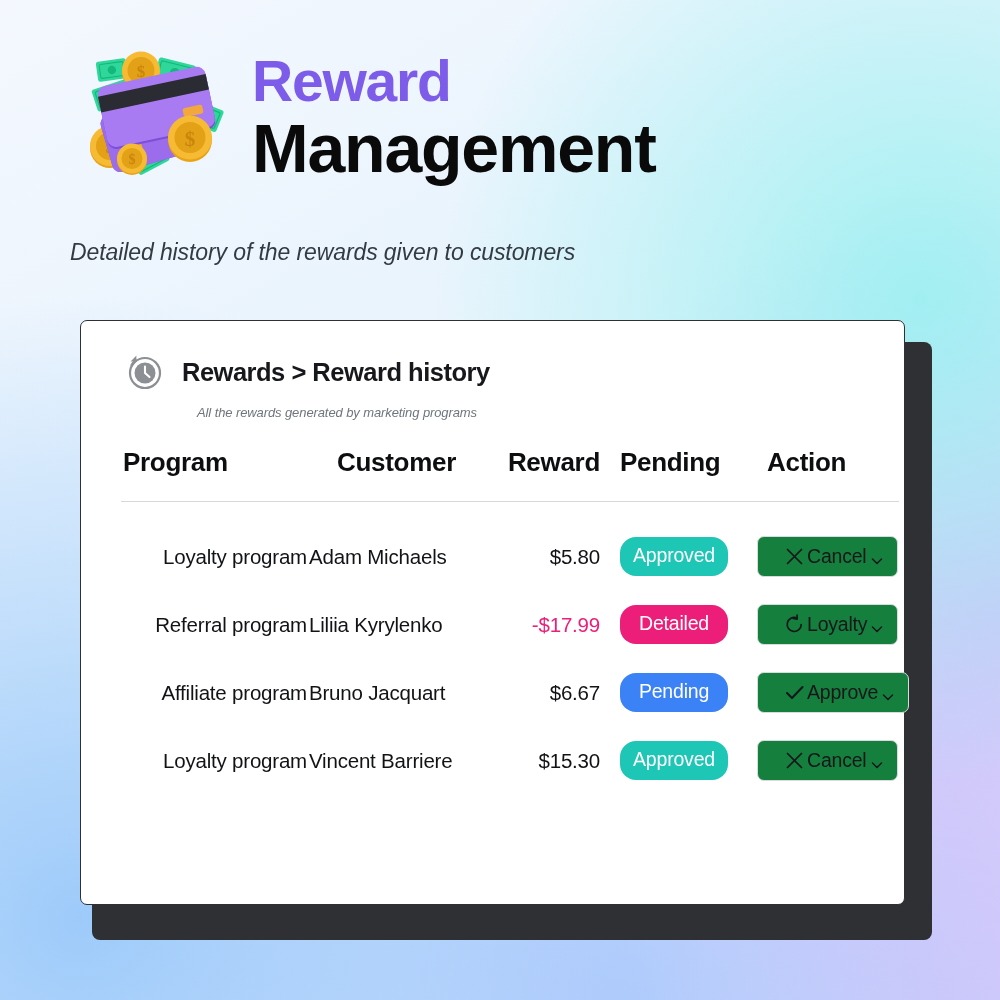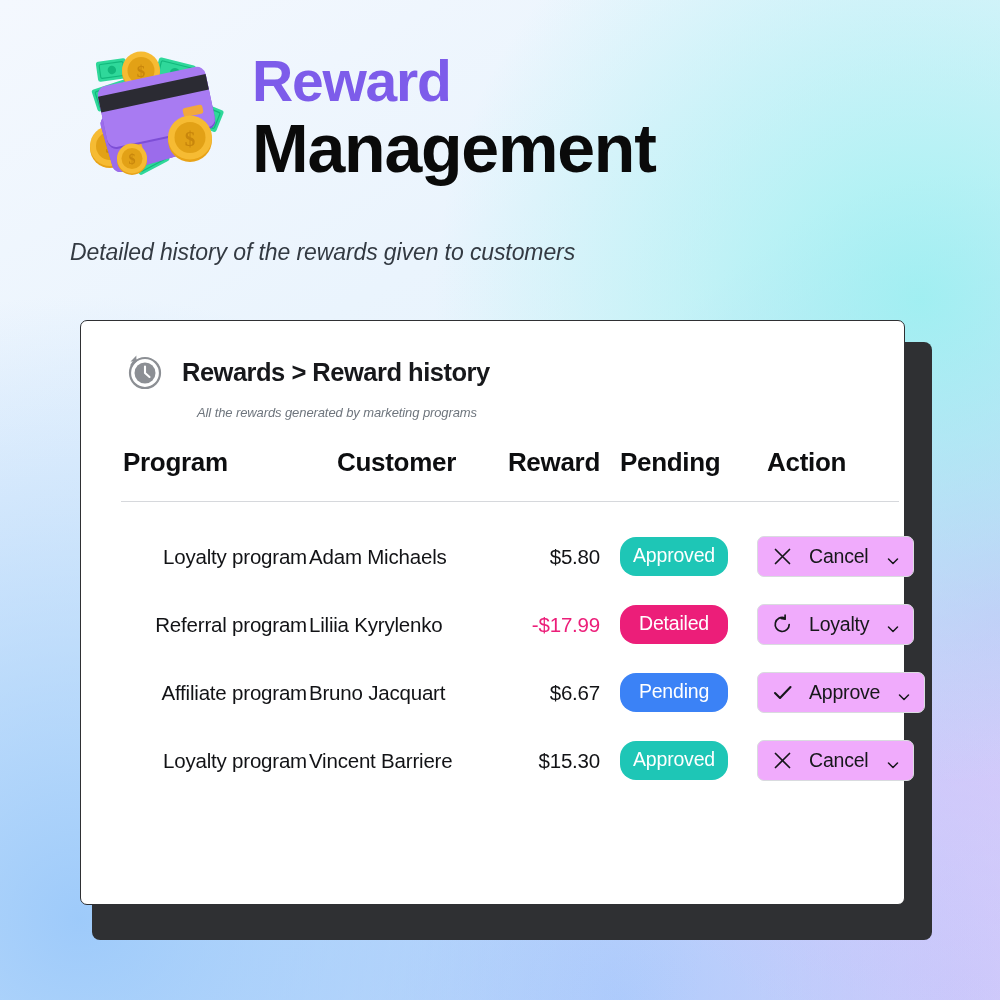--- a/index.html
+++ b/index.html
@@ -182,25 +182,25 @@
     letter-spacing: -0.2px;
     line-height: 1;
   }
   .badge.approved { background: #1ec6b6; }
   .badge.deducted { background: #ec1e79; }
   .badge.pending  { background: #3b82f6; }
 
   .action-btn {
     display: inline-flex;
     align-items: center;
-    gap: 16px;
-    background: #f0abfc;
+    gap: 2px;
+    background: #15803d;
     border: 1.4px solid #d9dbdf;
     border-radius: 7px;
-    padding: 9px 13px 9px 14px;
+    padding: 9px 13px 9px 26px;
     font-size: 19.5px;
     color: #16171a;
     letter-spacing: -0.2px;
     white-space: nowrap;
     cursor: pointer;
   }
 
   .action-btn .act-icon { width: 21px; height: 21px; flex: 0 0 auto; display: block; }
   .action-btn .act-label { line-height: 1; }
   .action-btn .chev { width: 14px; height: 14px; flex: 0 0 auto; display: block; margin-left: 1px; }

